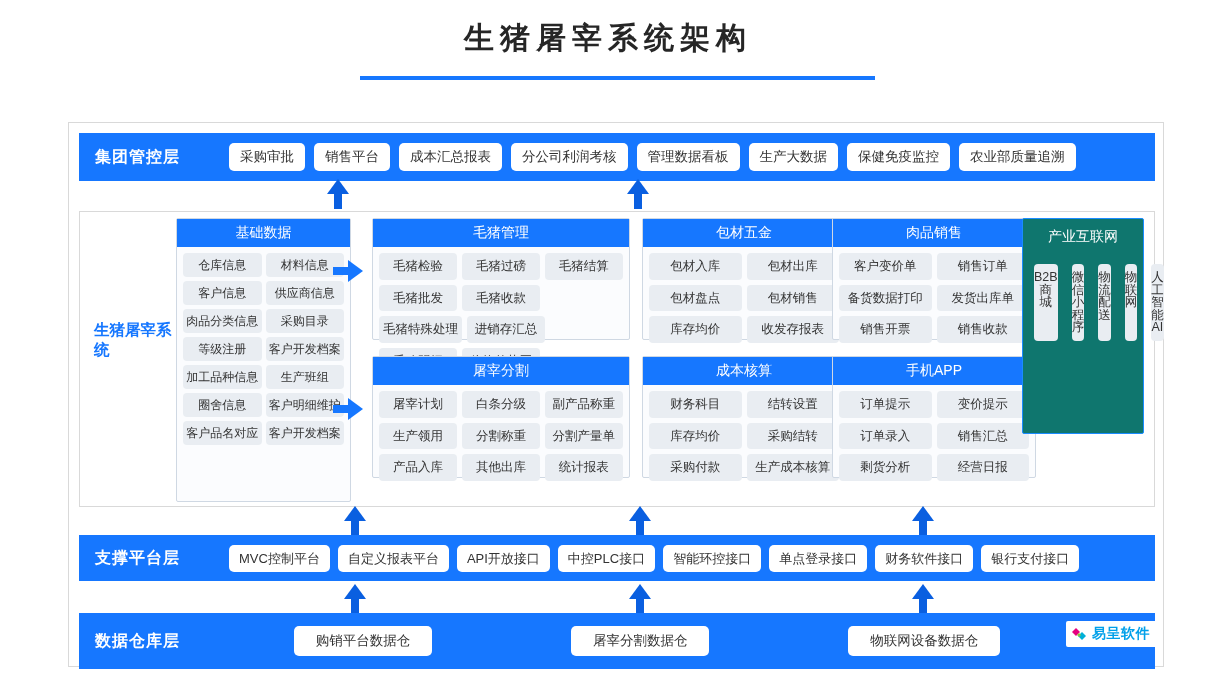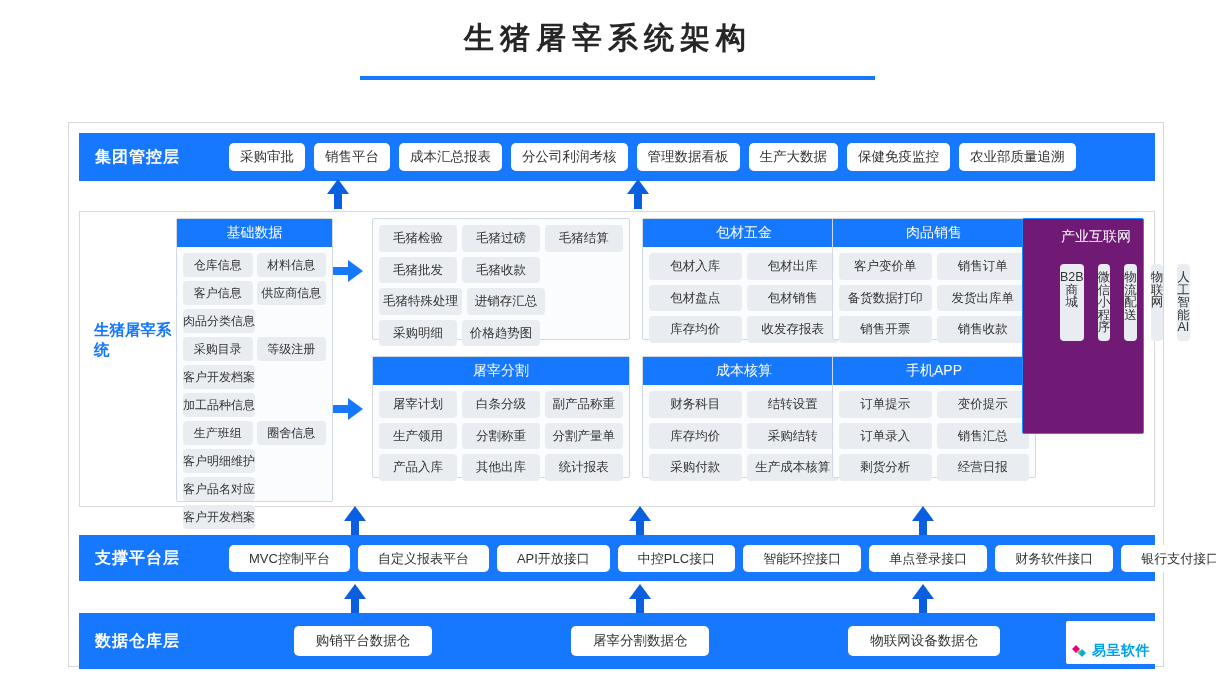--- a/index.html
+++ b/index.html
@@ -47,30 +47,30 @@
     background: #ffffff; color: #333333;
     border-radius: 5px; font-size: 13.5px;
     padding: 7px 11px; white-space: nowrap; line-height: 1;
   }
 
   
   #group-layer { top: 10px; height: 48px; }
   
   #support-layer { top: 412px; height: 46px; }
   #support-layer .layer-items { gap: 8px; }
-  #support-layer .pill { font-size: 13px; padding: 7px 20px; }
+  #support-layer .pill { font-size: 13px; padding: 7px 10px; }
   
   #dw-layer { top: 490px; height: 56px; }
   #dw-layer .layer-items { justify-content: space-around; padding-right: 90px; }
   #dw-layer .pill { font-size: 13.5px; padding: 8px 22px; }
 
   
   .logo-box {
     position: absolute; right: 6px; top: 498px;
-    background: #ffffff; padding: 21px 7px 4px 5px;
+    background: #ffffff; padding: 4px 7px 4px 5px;
     display: flex; align-items: center; gap: 4px;
     border-radius: 2px;
     margin-left: 14px;
   }
   .logo-mark { width: 17px; height: 17px; position: relative; flex: 0 0 auto; }
   .logo-text { color: #00a0e9; font-size: 14px; font-weight: bold; letter-spacing: 0.5px; }
 
   
   .mid {
     position: absolute; left: 10px; top: 88px;
@@ -93,42 +93,42 @@
     font-size: 14px; text-align: center; padding: 5px 0; font-weight: normal;
   }
   .card-body { padding: 6px 6px 6px 6px; display: flex; flex-wrap: wrap; gap: 5px; }
   .chip {
     background: #e9edf2; color: #333333; border-radius: 4px;
     font-size: 12.5px; text-align: center; line-height: 1;
     padding: 7px 4px; white-space: nowrap;
   }
 
   
-  #card-base { left: 96px; top: 6px; width: 157px; height: 284px; }
+  #card-base { left: 96px; top: 6px; width: 175px; height: 284px; }
   #card-base .card-body { gap: 4px 4px; }
   #card-base .chip { flex: 0 0 calc(50% - 2px); padding: 6px 0; font-size: 12px; }
 
   
   .card-3 { width: 258px; }
   .card-3 .chip { flex: 0 0 calc(33.333% - 3.4px); }
   
   .card-2 { width: 204px; }
   .card-2 .chip { flex: 0 0 calc(50% - 2.5px); }
 
   #card-hogs  { left: 292px;  top: 6px;   height: 122px; }
   #card-pack  { left: 562px;  top: 6px;   height: 122px; }
   #card-meat  { left: 752px;  top: 6px;   height: 122px; }
   #card-slau  { left: 292px;  top: 144px; height: 122px; }
   #card-cost  { left: 562px;  top: 144px; height: 122px; }
   #card-app   { left: 752px;  top: 144px; height: 122px; }
 
   
   #card-net {
     left: 942px; top: 6px; width: 122px; height: 216px;
-    background: #701a75; border: 1px solid #1a8cff; padding-left: 26px;
+    background: #0f766e; border: 1px solid #1a8cff;
   }
   #card-net .net-title {
     color: #ffffff; font-size: 14px; text-align: center;
     padding: 9px 0 6px 0; font-weight: normal;
   }
   #card-net .net-items {
     display: flex; flex-direction: row; gap: 14px;
     padding: 12px 11px 0 11px;
   }
   #card-net .net-chip {
@@ -226,20 +226,21 @@
       <div class="arrow-right" style="left:253px; top:48px;">
         <div class="shaft"></div>
         <div class="head"></div>
       </div>
       <div class="arrow-right" style="left:253px; top:186px;">
         <div class="shaft"></div>
         <div class="head"></div>
       </div>
 
       <div class="card card-3" id="card-hogs">
+        <div class="card-head">毛猪管理</div>
         <div class="card-body">
           <div class="chip">毛猪检验</div>
           <div class="chip">毛猪过磅</div>
           <div class="chip">毛猪结算</div>
           <div class="chip">毛猪批发</div>
           <div class="chip">毛猪收款</div>
           <div class="chip">毛猪特殊处理</div>
           <div class="chip">进销存汇总</div>
           <div class="chip">采购明细</div>
           <div class="chip">价格趋势图</div>

